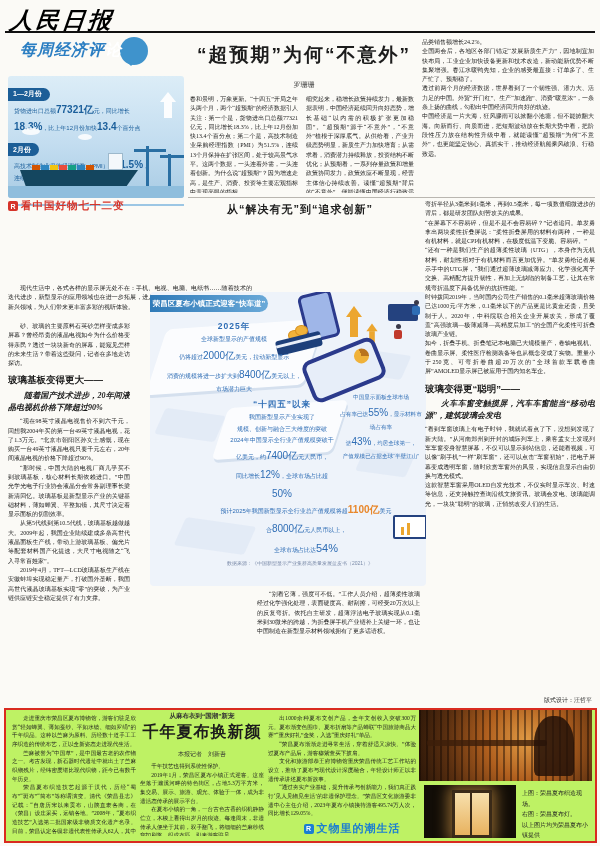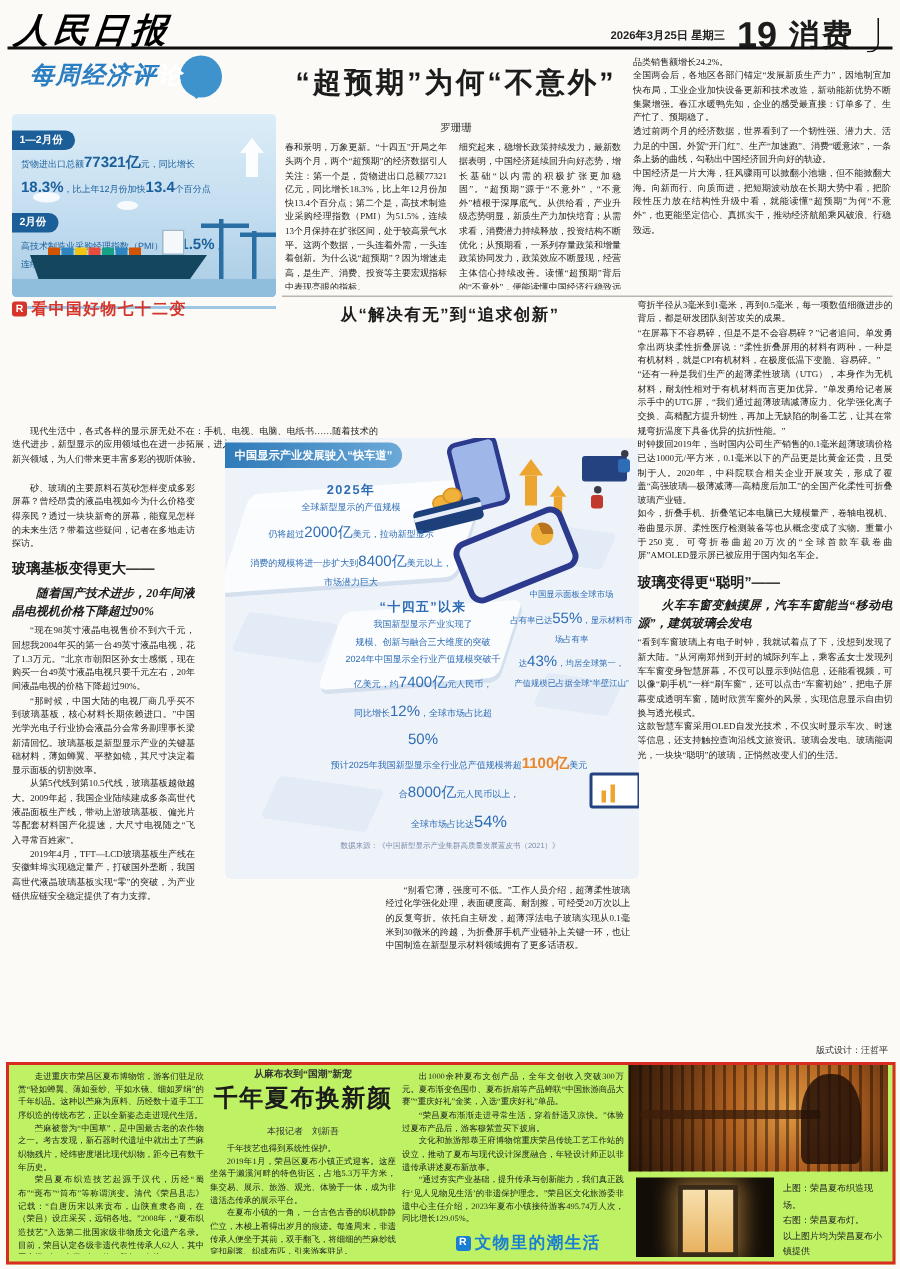--- a/index.html
+++ b/index.html
@@ -111,26 +111,20 @@
   .fab-label{position:absolute;left:280px;bottom:5px;width:132px;display:flex;align-items:center;gap:3px;justify-content:center;}
   .fab-label-txt{color:#1a7ed2;font-weight:900;font-size:11px;letter-spacing:1px;}
   .credit{position:absolute;right:8px;top:696px;font-size:6px;color:#333;}
 </style>
 </head>
 <body>
 
 <div class="page">
 
   <div class="abs masthead">人民日报</div>
-  <div class="abs hdr-right">
-    <span class="hdr-date sans">2026年3月25日 星期三</span>
-    <span class="hdr-page sans">19</span>
-    <span class="hdr-sec sans">消费</span>
-    <span class="hdr-bracket"></span>
-  </div>
   <div class="abs hdr-rule"></div>
 
   <div class="abs wk-bubble"></div>
   <div class="abs wk-logo"><span>每周经济评</span><span class="wk-bubble-txt">论</span></div>
 
   <div class="abs wk-box">
     <div class="wk-arrow">
         <div class="head"></div>
         <div class="stem"></div>
       </div>
@@ -187,21 +181,21 @@
     <p>砂、玻璃的主要原料石英砂怎样变成多彩屏幕？曾经昂贵的液晶电视如今为什么价格变得亲民？透过一块块新奇的屏幕，能窥见怎样的未来生活？带着这些疑问，记者在多地走访探访。</p>
     <div class="sech">玻璃基板变得更大——</div>
     <div class="kai">随着国产技术进步，20年间液晶电视机价格下降超过90%</div>
     <p>“现在98英寸液晶电视售价不到六千元，回想我2004年买的第一台49英寸液晶电视，花了1.3万元。”北京市朝阳区孙女士感慨，现在购买一台49英寸液晶电视只要千元左右，20年间液晶电视的价格下降超过90%。</p>
     <p>“那时候，中国大陆的电视厂商几乎买不到玻璃基板，核心材料长期依赖进口。”中国光学光电子行业协会液晶分会常务副理事长梁新清回忆。玻璃基板是新型显示产业的关键基础材料，薄如蝉翼、平整如镜，其尺寸决定着显示面板的切割效率。</p>
     <p>从第5代线到第10.5代线，玻璃基板越做越大。2009年起，我国企业陆续建成多条高世代液晶面板生产线，带动上游玻璃基板、偏光片等配套材料国产化提速，大尺寸电视随之“飞入寻常百姓家”。</p>
     <p>2019年4月，TFT—LCD玻璃基板生产线在安徽蚌埠实现稳定量产，打破国外垄断，我国高世代液晶玻璃基板实现“零”的突破，为产业链供应链安全稳定提供了有力支撑。</p>
   </div>
 
   <div class="abs info-panel">
-    <div class="info-banner">中国显示产业发展驶入“快车道”</div>
+    <div class="info-banner">荣昌区夏布小镇正式迎客“快车道”</div>
 
     <div class="tile" style="left:10px;top:120px;width:60px;height:26px;"></div>
     <div class="tile" style="left:200px;top:60px;width:56px;height:24px;"></div>
     <div class="tile" style="left:30px;top:230px;width:70px;height:28px;"></div>
     <div class="tile" style="left:210px;top:160px;width:50px;height:22px;"></div>
     <div class="platform" style="left:6px;top:32px;width:158px;height:66px;"></div>
     <div class="platform" style="left:70px;top:112px;width:120px;height:52px;"></div>
 
     <div class="ph-small"></div>
     <div class="arrow-g" style="left:196px;top:6px;">

